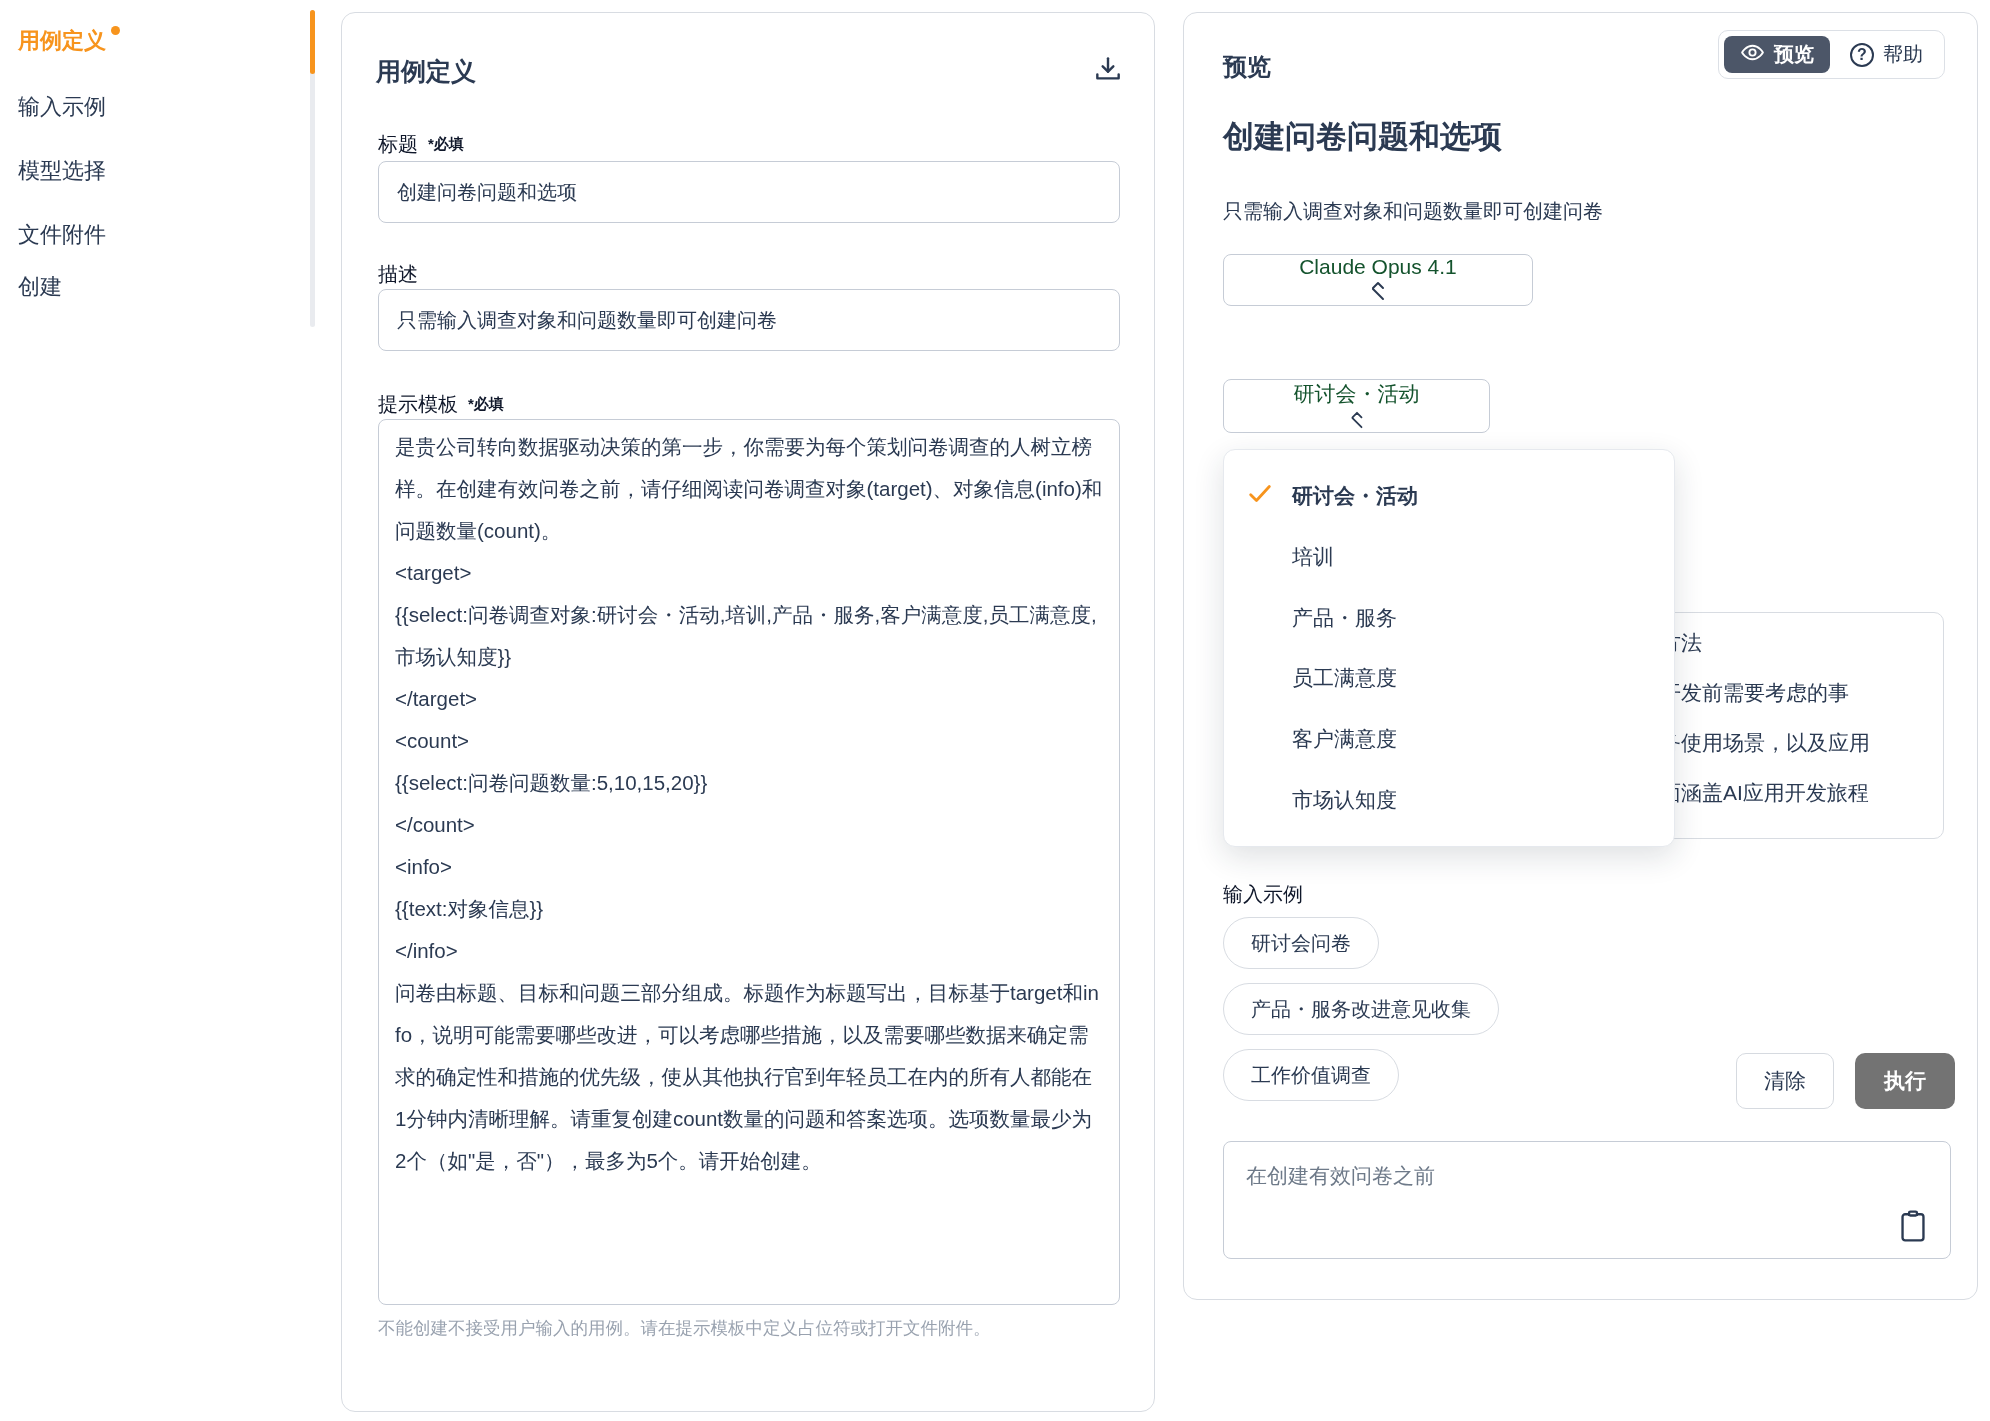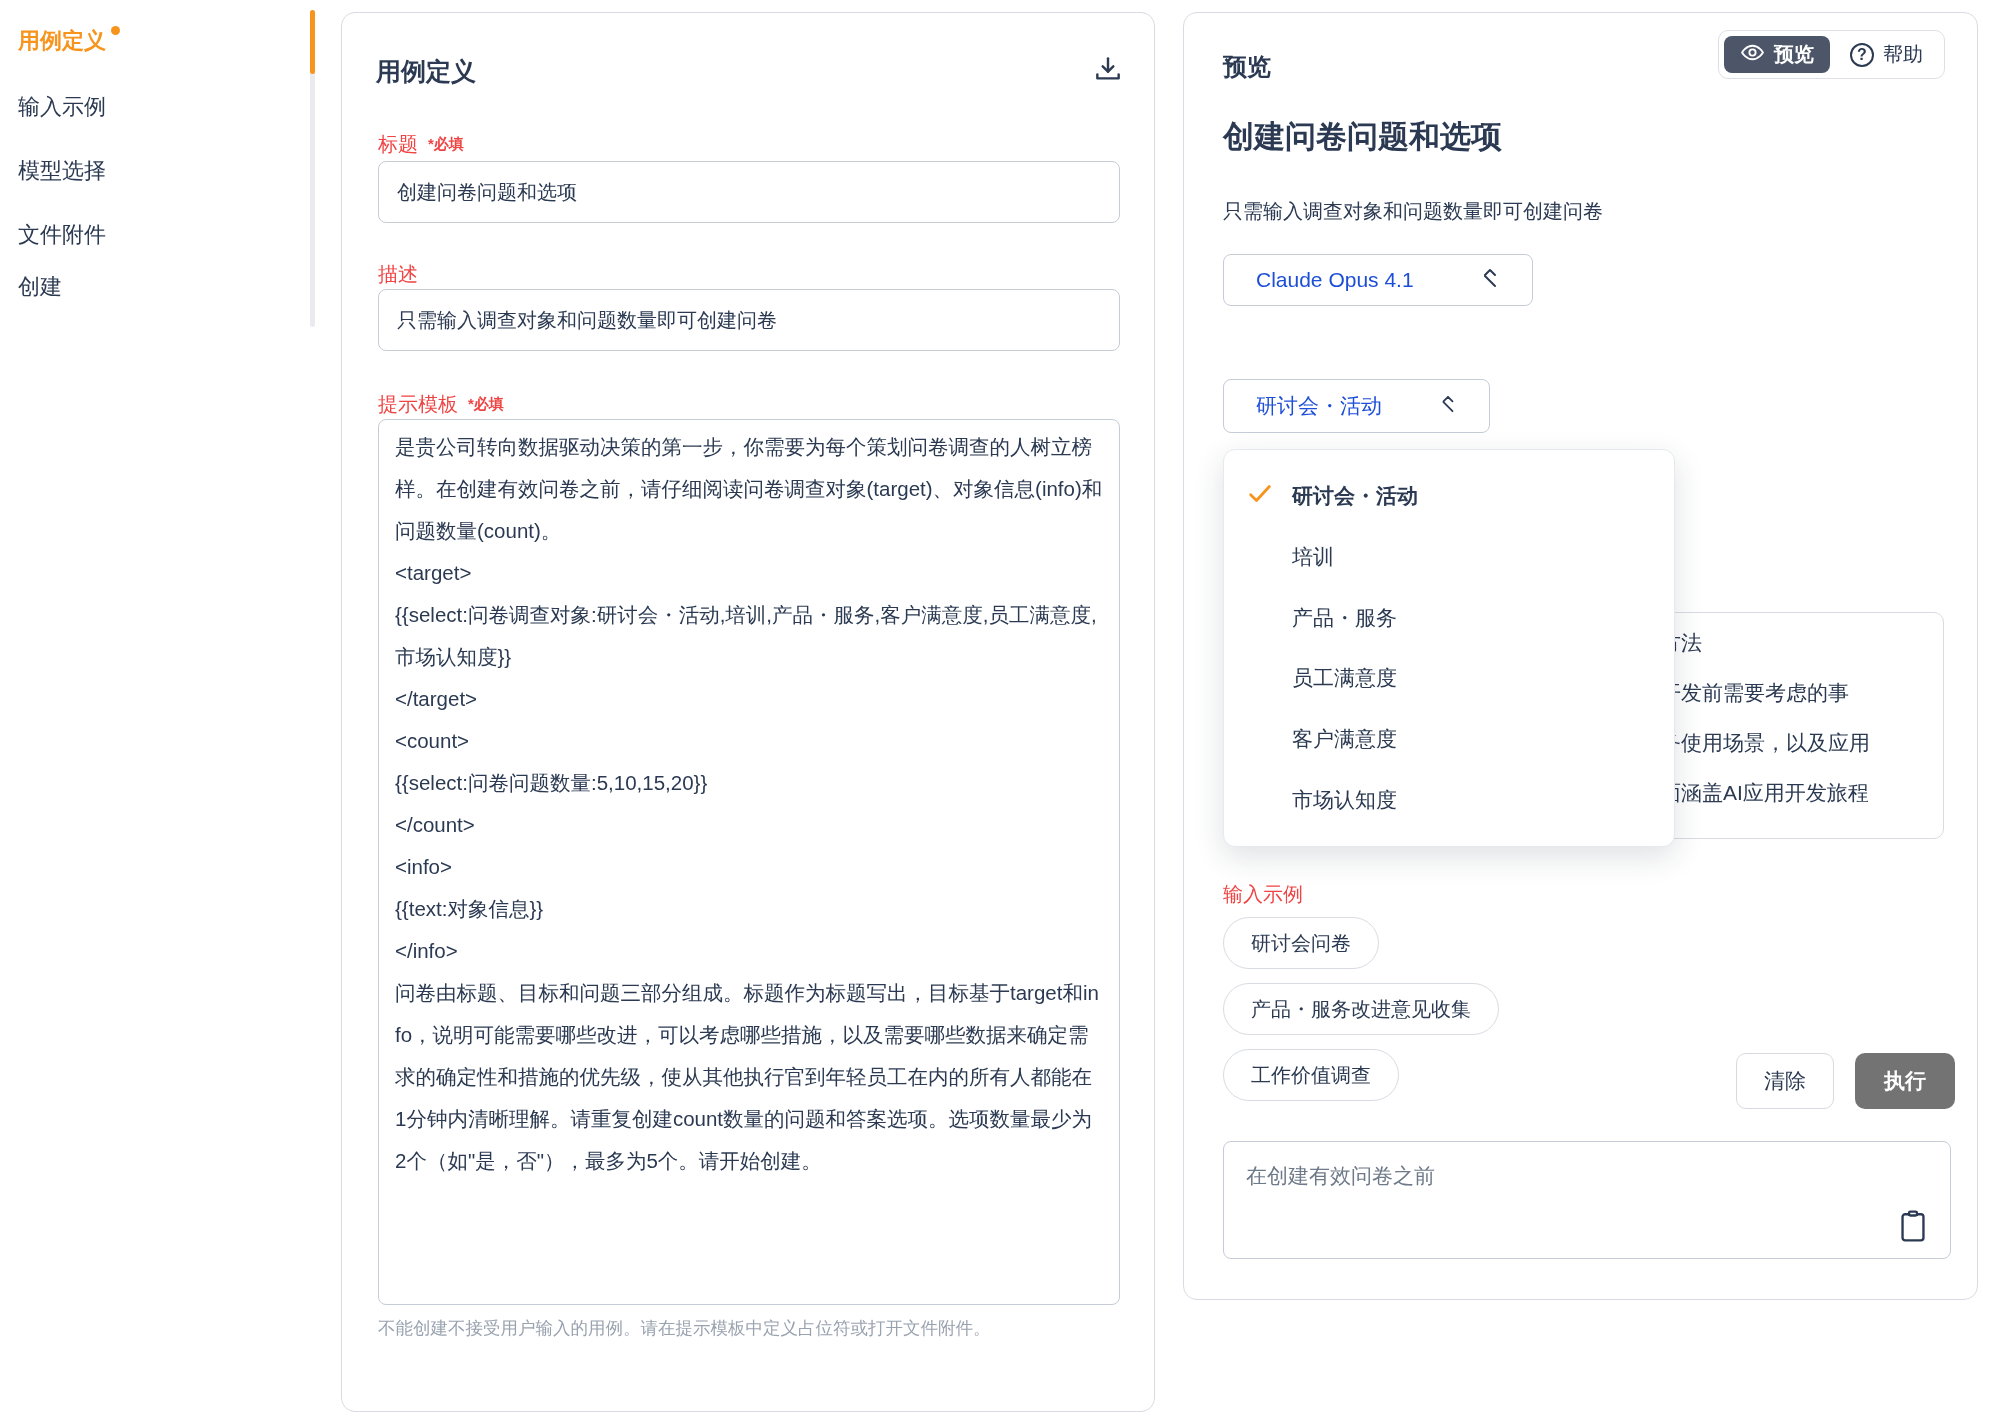--- a/index.html
+++ b/index.html
@@ -15,21 +15,21 @@
   .side-thumb { position:absolute; left:0; top:0; width:5px; height:64px; background:#f7941d; border-radius:3px; }
 
   
   .card { position:absolute; background:#fff; border:1.5px solid #d8dce2; border-radius:14px; }
   .card-mid { left:341px; top:12px; width:814px; height:1400px; }
   .card-right { left:1183px; top:12px; width:795px; height:1288px; }
 
   .h-card { position:absolute; font-size:25px; font-weight:bold; color:#2b3a52; }
   .icon-btn { position:absolute; background:none; border:none; cursor:pointer; }
 
-  .field-label { position:absolute; font-size:20px; color:#ef4444; }
+  .field-label { position:absolute; font-size:20px; color:#0f172a; }
   .req { font-size:15px; font-weight:bold; position:relative; top:-2px; margin-left:10px; }
 
   .tbox { position:absolute; border:1.5px solid #c6ccd6; border-radius:8px; background:#fff;
           font-family:"Liberation Sans", sans-serif; font-size:20px; color:#2b3a52; }
   input.tbox { padding:0 18px; }
   textarea.tbox { padding:6px 16px; line-height:42px; font-size:20.5px; resize:none; overflow:hidden;
                   word-break:break-all; overflow-wrap:anywhere; white-space:pre-wrap; }
   .footnote { position:absolute; font-size:17.5px; line-height:27px; color:#99a2af; }
 
   
@@ -38,22 +38,22 @@
          border-radius:10px; padding:5px; height:49px; background:#fff; }
   .seg-btn { display:flex; align-items:center; gap:9px; border:none; background:none; cursor:pointer;
              font-family:inherit; font-size:20px; color:#2b3a52; padding:0 16px; height:37px; border-radius:8px; }
   .seg-btn.on { background:#4c5668; color:#fff; font-weight:bold; }
   .q-circle { display:inline-flex; align-items:center; justify-content:center; width:24px; height:24px;
               border:2px solid #2b3a52; border-radius:50%; font-size:16px; font-weight:bold; }
   .p-h1 { position:absolute; font-size:31px; font-weight:bold; }
   .p-sub { position:absolute; font-size:20px; }
 
   .select { position:absolute; display:flex; align-items:center; justify-content:space-between;
-            border:1.5px solid #c6ccd6; border-radius:8px; background:#fff; padding:0 32px;
-            font-size:21px; color:#1d4ed8; cursor:pointer; }
+            border:1.5px solid #c6ccd6; border-radius:8px; background:#fff; padding:0 18px;
+            font-size:21px; color:#14532d; cursor:pointer;flex-direction:column; }
 
   .menu { position:absolute; background:#fff; border:1px solid #e6e9ee; border-radius:12px;
           box-shadow:0 10px 30px rgba(30,40,60,.14); z-index:3; padding:16px 0; display:flex; flex-direction:column; }
   .menu-item { position:relative; height:61px; display:flex; align-items:center; padding-left:68px;
                font-size:21px; color:#2b3a52; cursor:pointer; }
   .menu-item.selected { font-weight:bold; }
   .menu-check { position:absolute; left:22px; top:50%; transform:translateY(-50%); }
 
   .info-box { position:absolute; border:1.5px solid #d8dce2; border-radius:10px; background:#fff; z-index:1; }
   .info-line { position:absolute; left:436px; font-size:21px; line-height:50px; white-space:nowrap; color:#2b3a52; }

